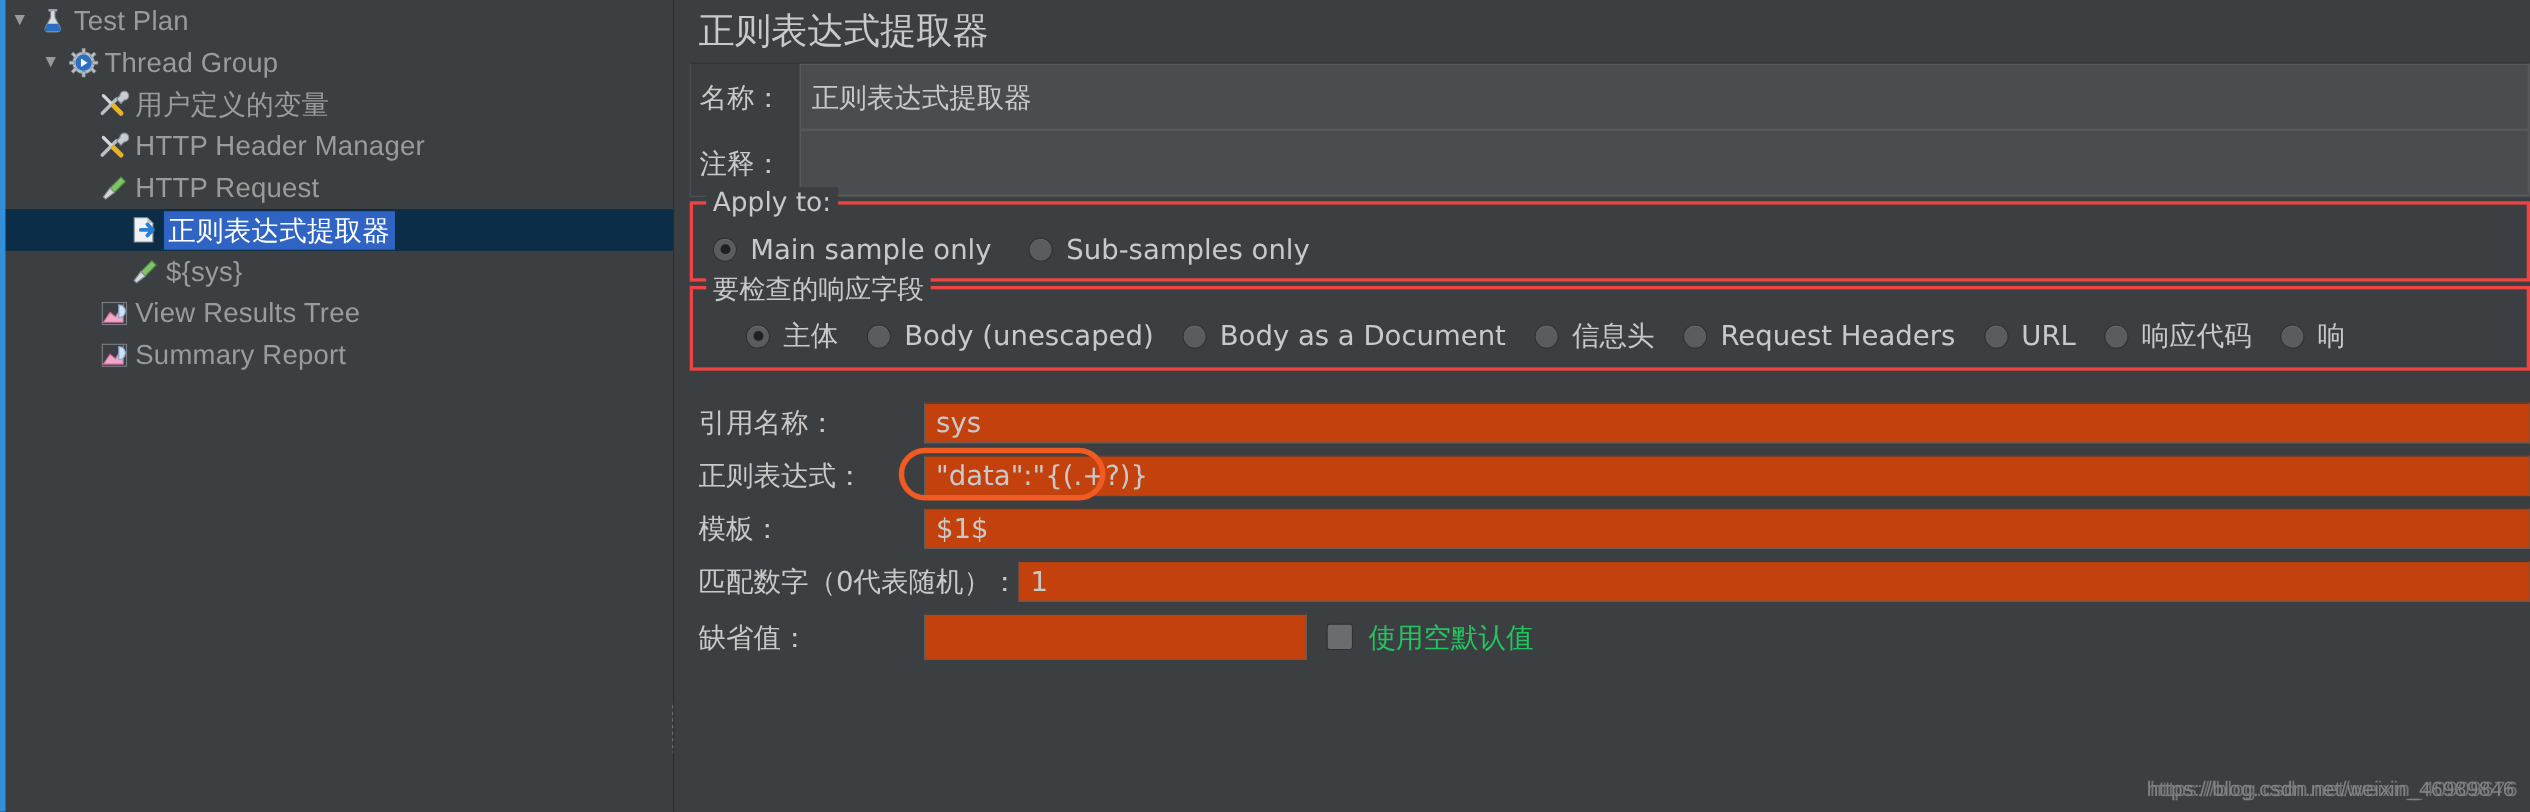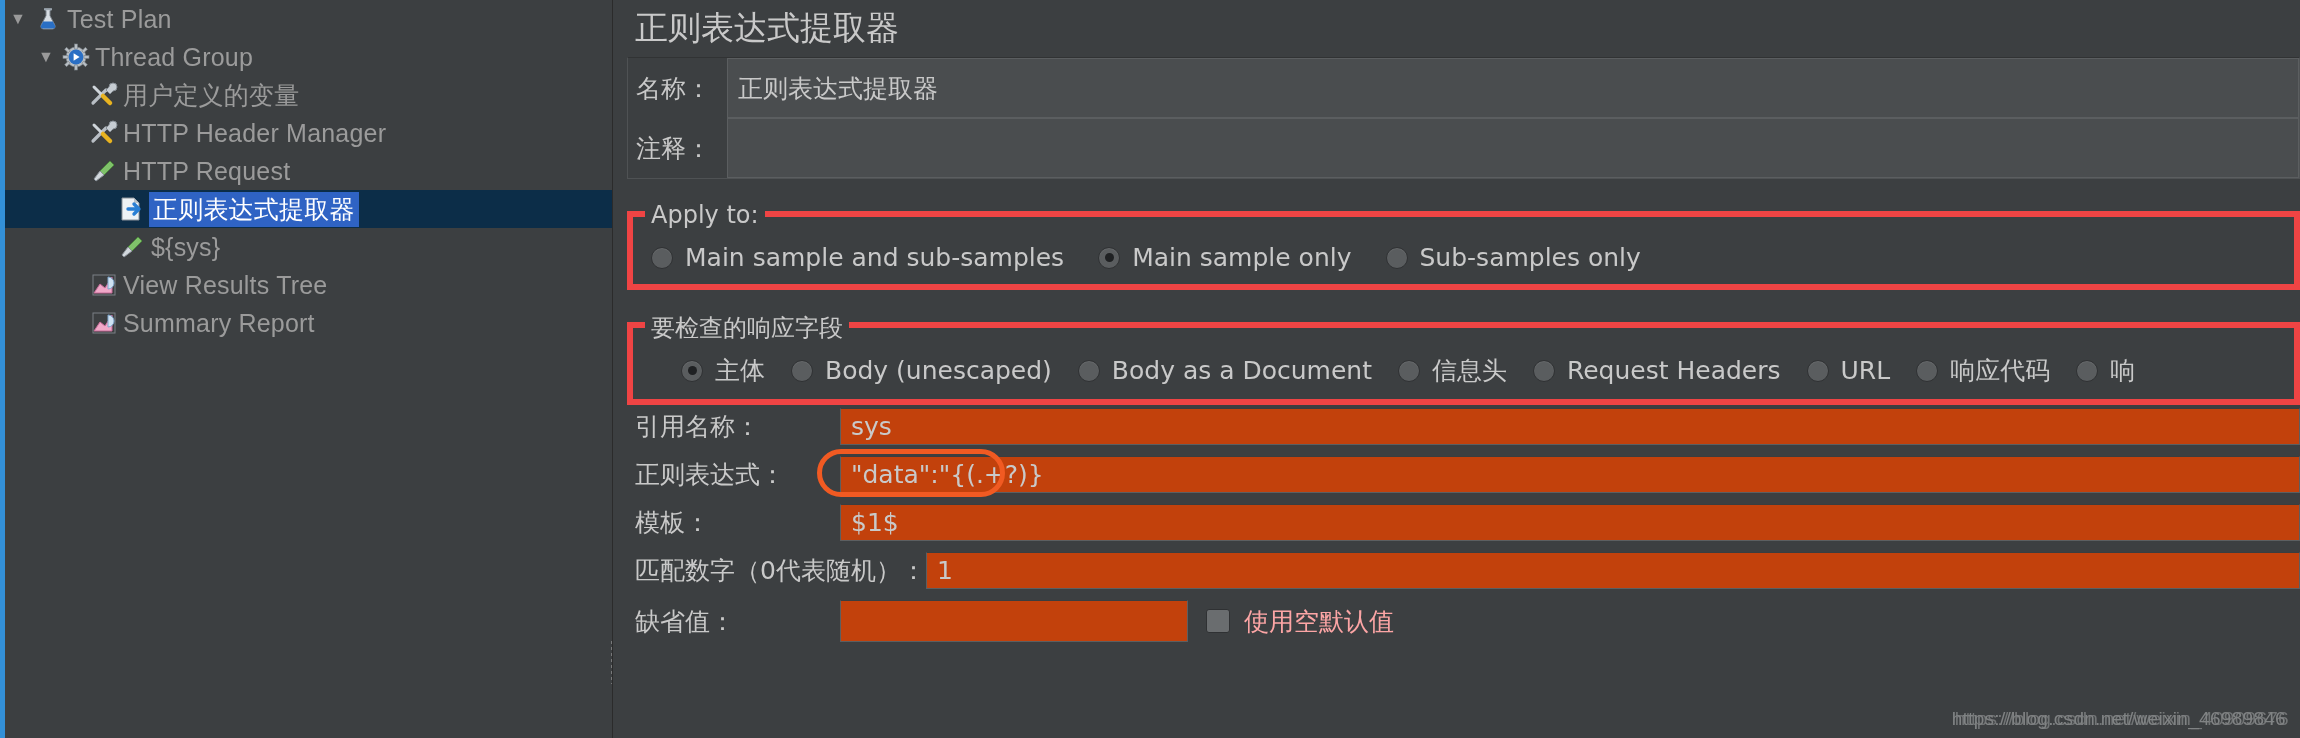--- a/index.html
+++ b/index.html
@@ -129,22 +129,22 @@
     padding: 0 10px;
     font-size: 25px;
     color: #c9c9c9;
     font-family: "DejaVu Sans", "Liberation Sans", sans-serif;
     overflow: hidden;
   }
 
   
   .group {
     position: relative;
-    border: 6px solid #ef4444;
-    margin-top: 32px;
+    border: 3px solid #ef4444;
+    margin-top: 4px;
     padding: 22px 0 10px 0;
     min-height: 64px;
   }
   .group > .group-title {
     position: absolute;
     top: -16px;
     left: 12px;
     background: #3c3f41;
     padding: 0 6px;
     font-size: 24px;
@@ -193,20 +193,21 @@
   .var-input {
     width: 180px;
     height: 34px;
     background: #46494b;
     border: 1px solid #5d6062;
     margin-left: 16px;
   }
 
   
   #form-grid {
+    margin-top: 26px;
     padding-left: 8px;
   }
   .f-row {
     display: flex;
     align-items: center;
     height: 43px;
     margin-bottom: 5px;
   }
   .f-label {
     flex: 0 0 205px;
@@ -238,21 +239,21 @@
   .chk {
     width: 24px; height: 24px;
     background: #6a6d6f;
     border: 1px solid #2f3133;
     border-radius: 3px;
     margin: 0 14px 0 18px;
     flex: 0 0 auto;
   }
   .chk-text {
     font-size: 25px;
-    color: #fca5a5;
+    color: #22c55e;
     font-family: "DejaVu Sans", "Liberation Sans", sans-serif;
     white-space: nowrap;
   }
 
   #watermark {
     position: absolute;
     right: 14px;
     bottom: 8px;
     font-size: 19px;
     color: #8d8f90;
@@ -407,24 +408,20 @@
       <div class="nc-row">
         <div class="nc-label">注释：</div>
         <div class="nc-field"></div>
       </div>
     </div>
 
     <div class="group">
       <div class="group-title">Apply to:</div>
       <div class="radio-line">
         <div class="radio-item">
-          <span class="radio-dot"></span>
-          <span class="radio-text">Main sample and sub-samples</span>
-        </div>
-        <div class="radio-item">
           <span class="radio-dot checked"></span>
           <span class="radio-text">Main sample only</span>
         </div>
         <div class="radio-item">
           <span class="radio-dot"></span>
           <span class="radio-text">Sub-samples only</span>
         </div>
       </div>
     </div>
 

